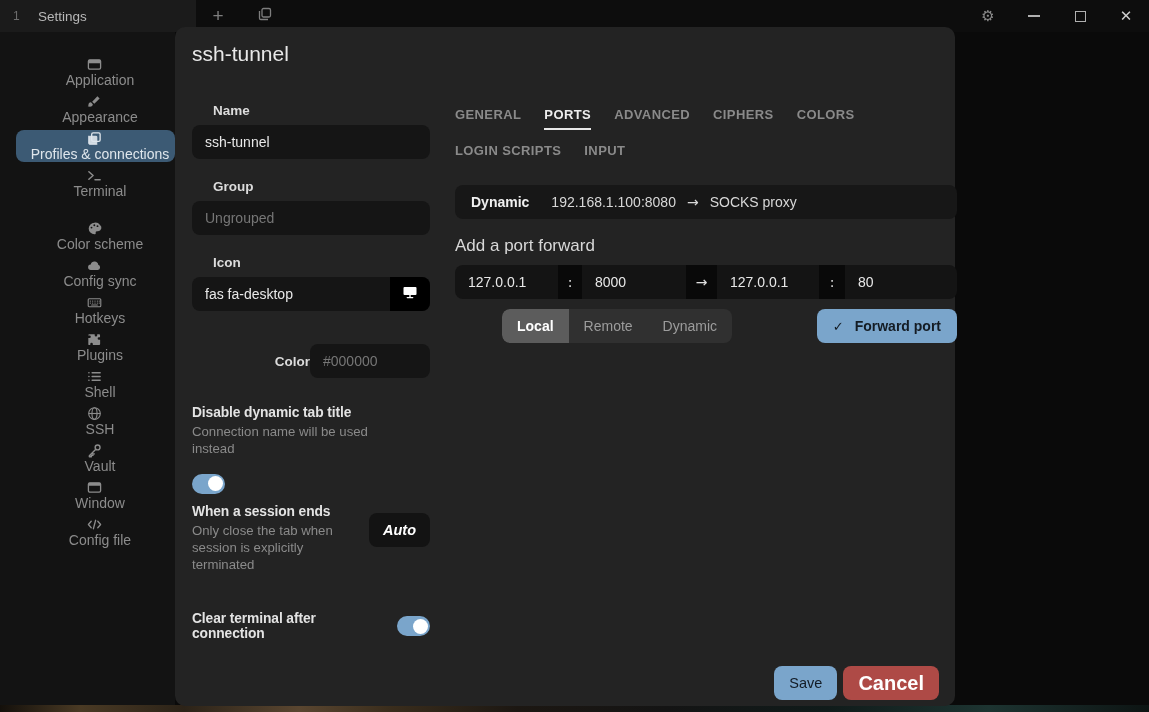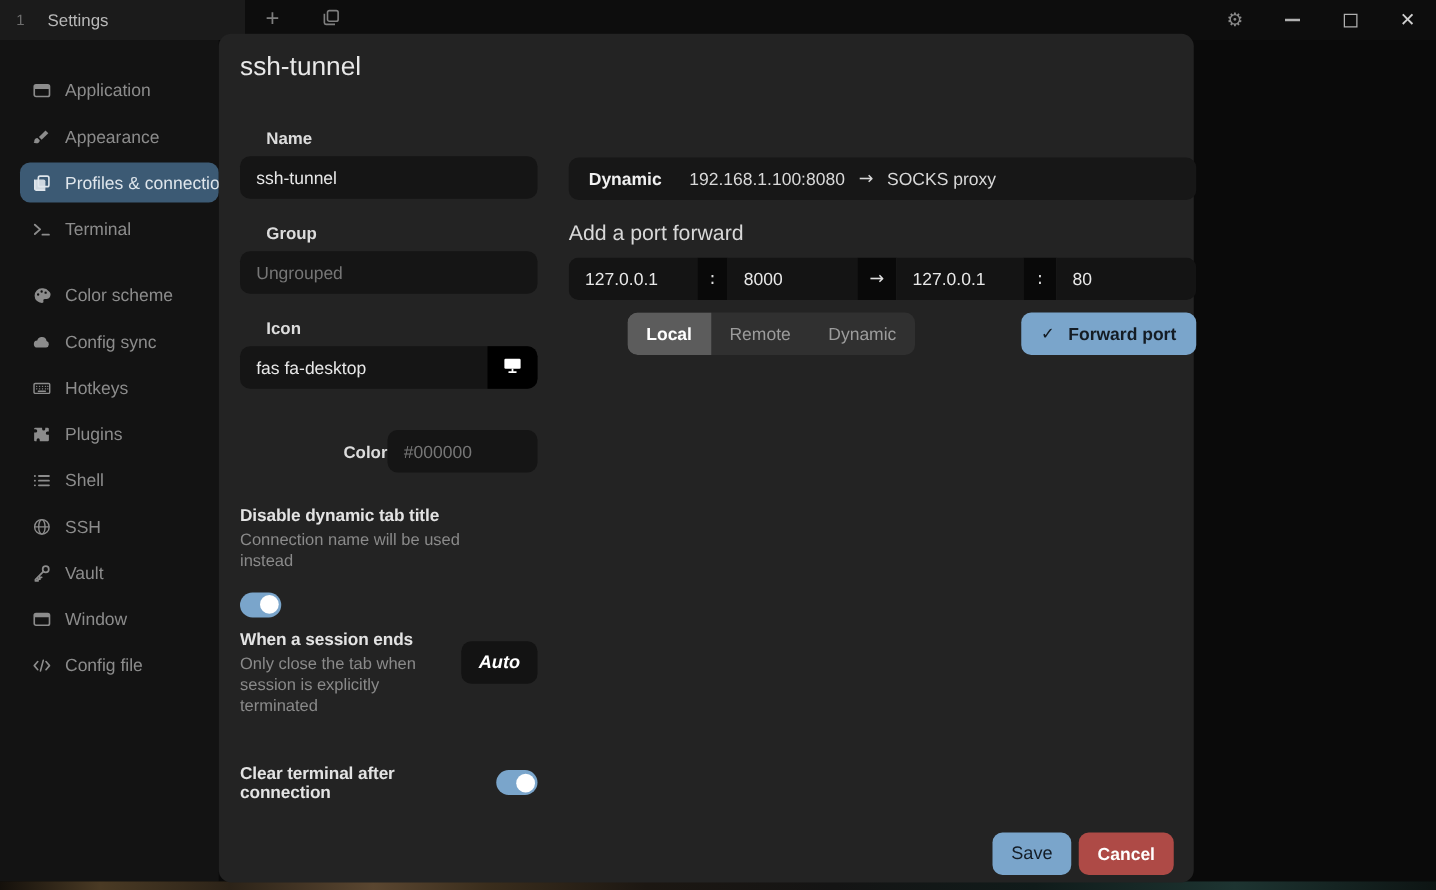--- a/index.html
+++ b/index.html
@@ -22,21 +22,21 @@
   .win-controls { position:absolute; right:0; top:0; height:32px; display:flex; align-items:center; }
   .wc { width:46px; height:32px; display:flex; align-items:center; justify-content:center; color:#9a9a9a; }
   .wc-gear { color:#8a8a8a; font-size:15px; font-family:"DejaVu Sans",sans-serif; }
   .wc-dash { width:12px; height:1.5px; background:#b0b0b0; display:block; }
   .wc-box { width:11px; height:11px; border:1.3px solid #b0b0b0; display:block; }
   .wc-close { font-size:15px; color:#cfcfcf; font-family:"DejaVu Sans",sans-serif; }
   
   .sidebar { position:absolute; left:0; top:32px; width:175px; bottom:7px; background:#131313;
              padding-top:24px; z-index:1; }
   .side-item { height:32px; margin:0 0 5px 16px; display:flex; align-items:center; padding-left:9px;
-               color:#8c8c8c; font-size:14px; border-radius:8px; cursor:pointer; white-space:nowrap; }
+               color:#8c8c8c; font-size:14px; border-radius:8px; cursor:pointer; white-space:nowrap;flex-direction:column; }
   .side-item.selected { background:#3c5a74; color:#dfe6ec; }
   .side-icon { width:16px; height:16px; margin-right:11px; display:flex; align-items:center; justify-content:center; flex:none; }
   .side-icon svg { display:block; }
   .side-gap { height:16px; }
   
   .backdrop { position:absolute; left:175px; top:32px; right:0; bottom:7px; background:#0a0a0a; z-index:1; }
   
   .modal { position:absolute; left:175px; top:27px; width:780px; height:679px; background:#232323;
            border-radius:10px; z-index:5; }
   .modal-title { font-size:21px; font-weight:500; color:#e8e8e8; padding:15px 17px 0 17px; }
@@ -97,21 +97,21 @@
   .seg.active { background:#5c5c5c; color:#fff; font-weight:600; border-radius:8px 0 0 8px; }
   .forward-btn { background:#7aa5cb; color:#141c24; height:34px; padding:0 16px; border:none;
                  border-radius:8px; font-size:14px; font-weight:600; display:flex; align-items:center;
                  gap:11px; cursor:pointer; font-family:"Liberation Sans","DejaVu Sans",sans-serif; }
   .fwd-check { font-size:13px; font-family:"DejaVu Sans",sans-serif; }
   .modal-footer { position:absolute; right:16px; bottom:6px; display:flex; gap:6px;padding-left:40px; }
   .save-btn { background:#7aa5cb; color:#131c26; height:34px; padding:0 15px; border:none;
               border-radius:8px; font-size:14.5px; cursor:pointer;
               font-family:"Liberation Sans","DejaVu Sans",sans-serif; }
   .cancel-btn { background:#ae4a46; color:#fff; font-weight:600; height:34px; padding:0 15px;
-                border:none; border-radius:8px; font-size:14px; cursor:pointer;
+                border:none; border-radius:8px; font-size:20px; cursor:pointer;
                 font-family:"Liberation Sans","DejaVu Sans",sans-serif; }
   
   .bottom-strip { position:absolute; left:0; right:0; bottom:0; height:7px; z-index:0;
     background:linear-gradient(90deg,#14100b 0%,#4a3a24 7%,#2c2318 16%,#5a4630 26%,#3a2d1c 34%,
                #1c1712 45%,#141414 58%,#101b1a 72%,#1d3431 86%,#0d1413 100%); }
 </style>
 </head>
 <body>
 
 <div class="titlebar">
@@ -321,20 +321,29 @@
 
       <div class="opt inline" style="margin-top:38px;">
         <div class="opt-title">Clear terminal after connection</div>
         <div class="toggle">
           <span class="knob"></span>
         </div>
       </div>
     </div>
 
     <div class="col-right">
+      <div class="tabs">
+        <span class="tab-item">GENERAL</span>
+        <span class="tab-item active">PORTS</span>
+        <span class="tab-item">ADVANCED</span>
+        <span class="tab-item">CIPHERS</span>
+        <span class="tab-item">COLORS</span>
+        <span class="tab-item">LOGIN SCRIPTS</span>
+        <span class="tab-item">INPUT</span>
+      </div>
 
       <div class="existing-row">
         <span class="existing-type">Dynamic</span>
         <span>192.168.1.100:8080</span>
         <span class="existing-arrow">→</span>
         <span>SOCKS proxy</span>
       </div>
 
       <div class="add-heading">Add a port forward</div>
 

